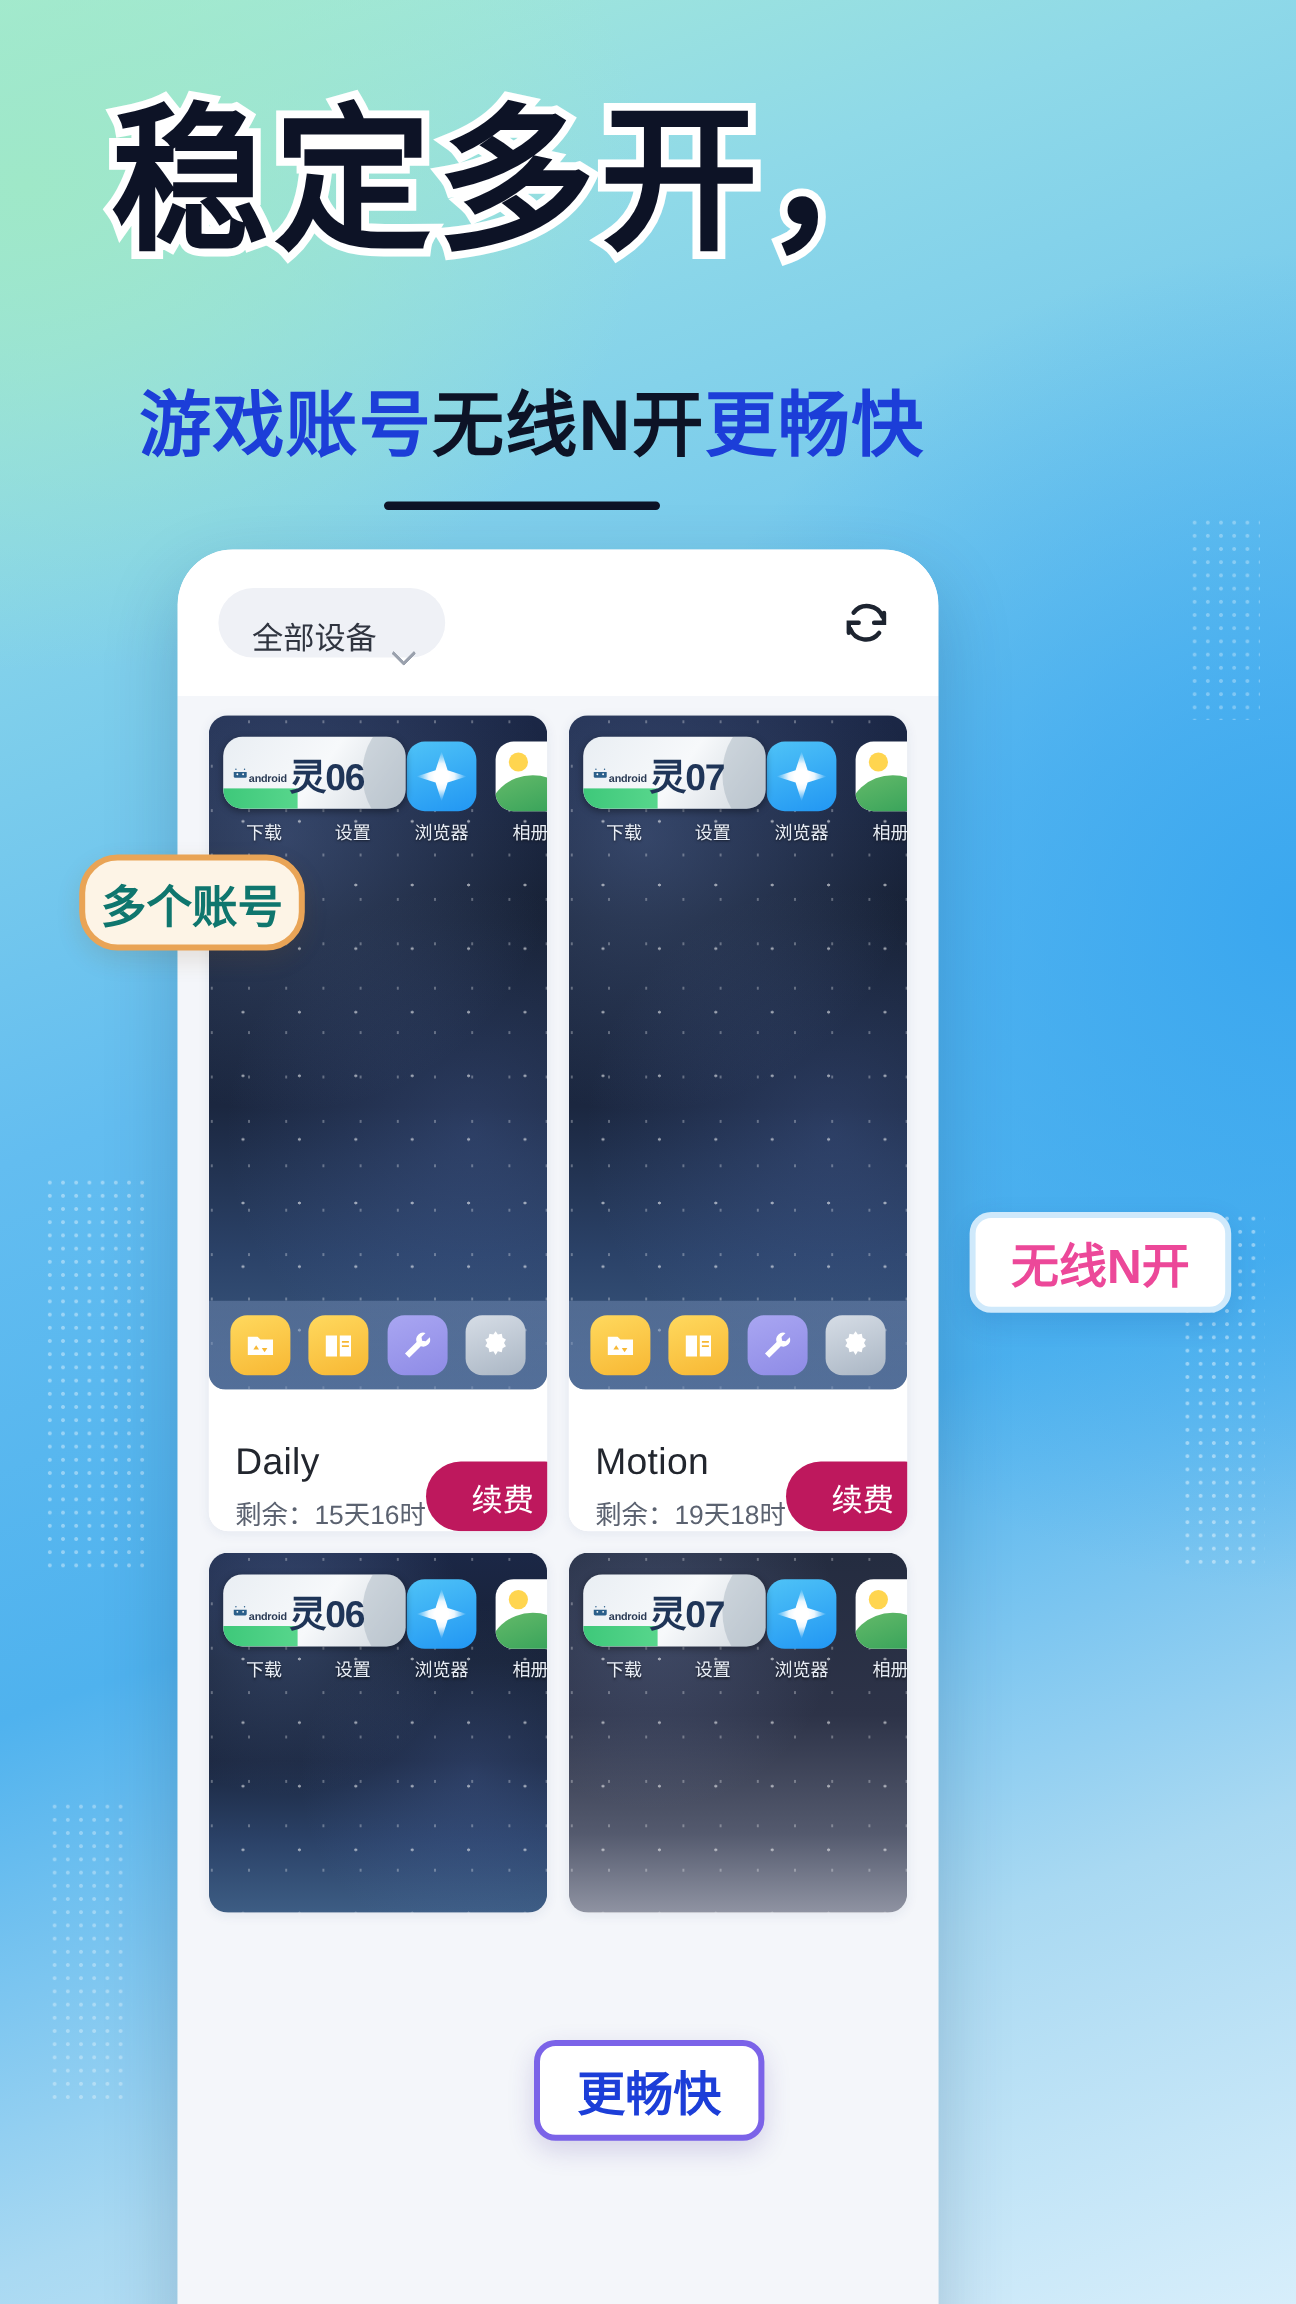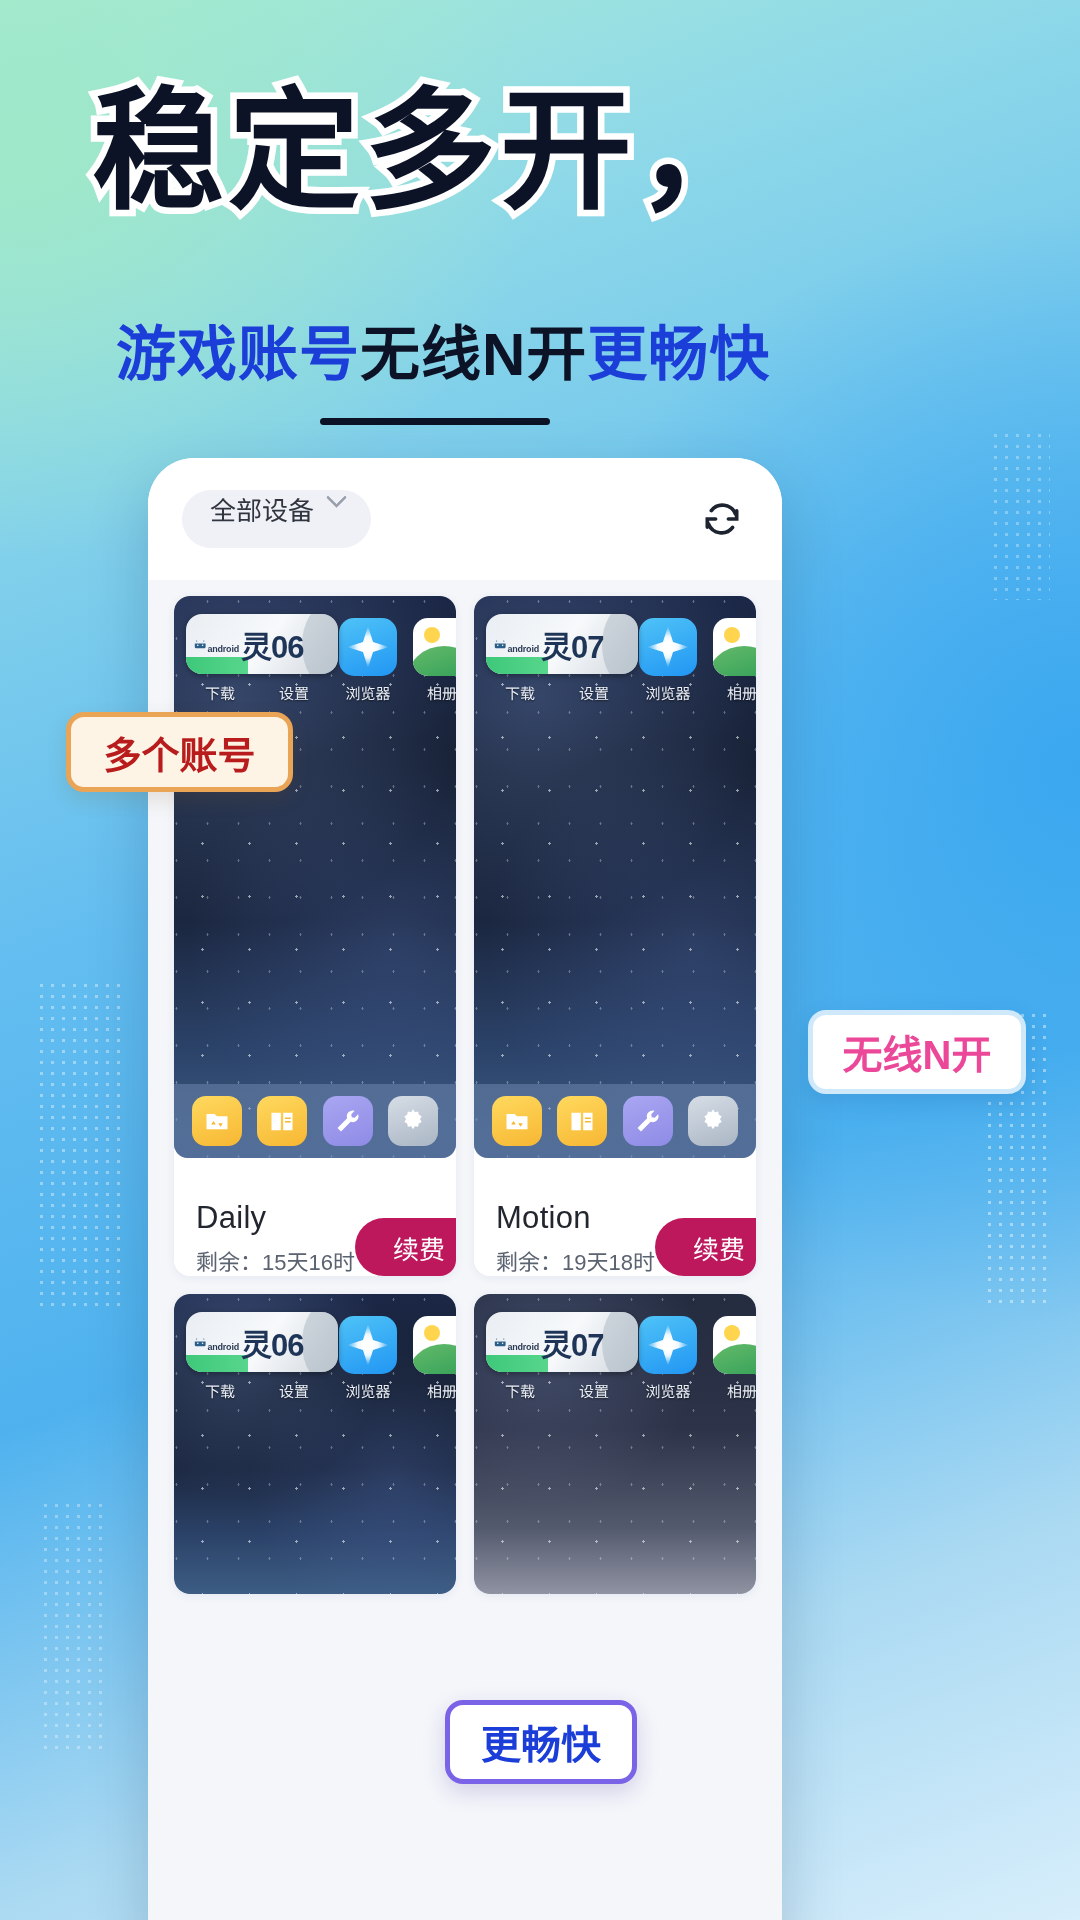--- a/index.html
+++ b/index.html
@@ -101,21 +101,21 @@
     align-items: center;
     padding: 0 34px;
     gap: 22px;
   }
   .pill {
     height: 58px;
     padding: 0 24px 0 28px;
     border-radius: 30px;
     background: #eff1f6;
     display: flex;
-    align-items: flex-start;
+    align-items: flex-end;
     gap: 14px;
     font-size: 26px;
     color: #303540;
     white-space: nowrap;
   }
   .chev {
     width: 19px; height: 11px;
     position: relative;
     flex: 0 0 auto;
   }
@@ -332,25 +332,25 @@
   .callout {
     position: absolute;
     display: flex;
     align-items: center;
     justify-content: center;
     white-space: nowrap;
     font-weight: 900;
   }
   .callout-orange {
     left: 66px; top: 712px;
-    width: 227px; height: 80px;
-    border-radius: 18px;
+    width: 188px; height: 80px;
+    border-radius: 32px;
     background: #fdf4e6;
     border: 5px solid #e9a456;
-    color: #b91c1c;
+    color: #0f766e;
     font-size: 38px;
     box-shadow: 0 8px 20px rgba(120,80,20,.14);
   }
   .callout-blue {
     right: 54px; top: 1010px;
     width: 218px; height: 84px;
     border-radius: 18px;
     background: #ffffff;
     border: 5px solid #cfe9fb;
     color: #ec4899;

